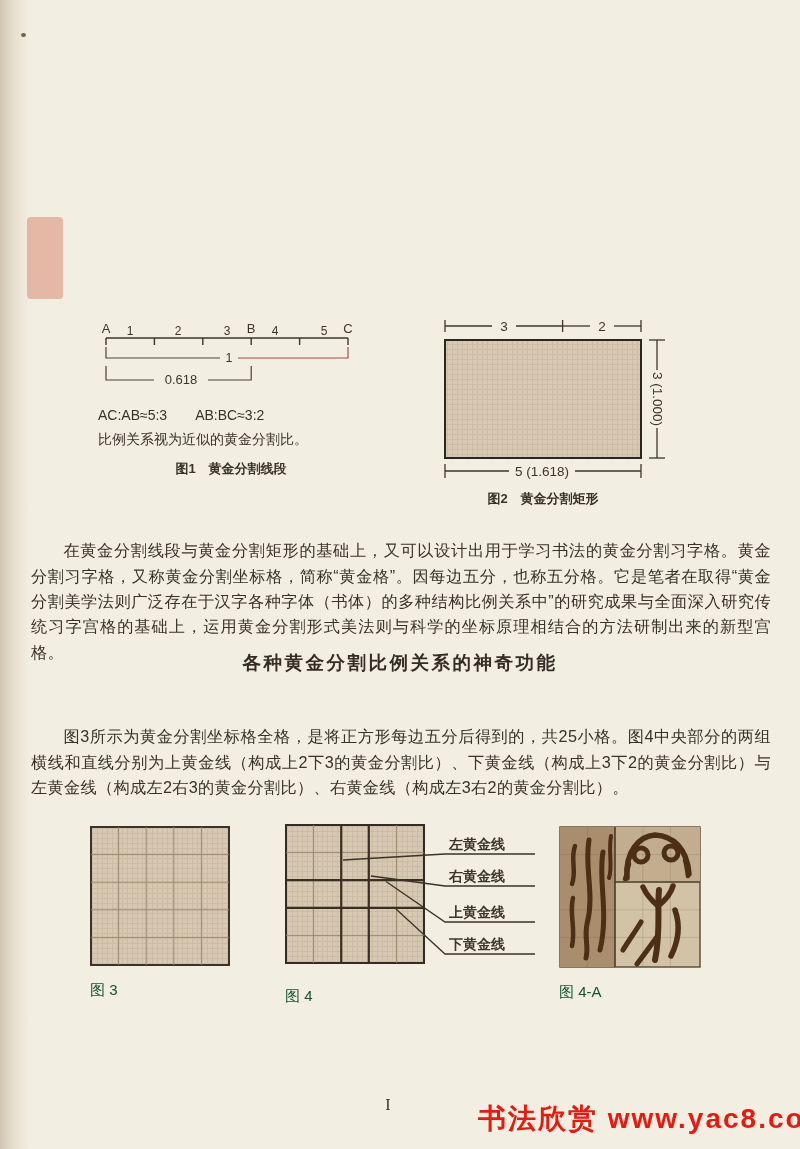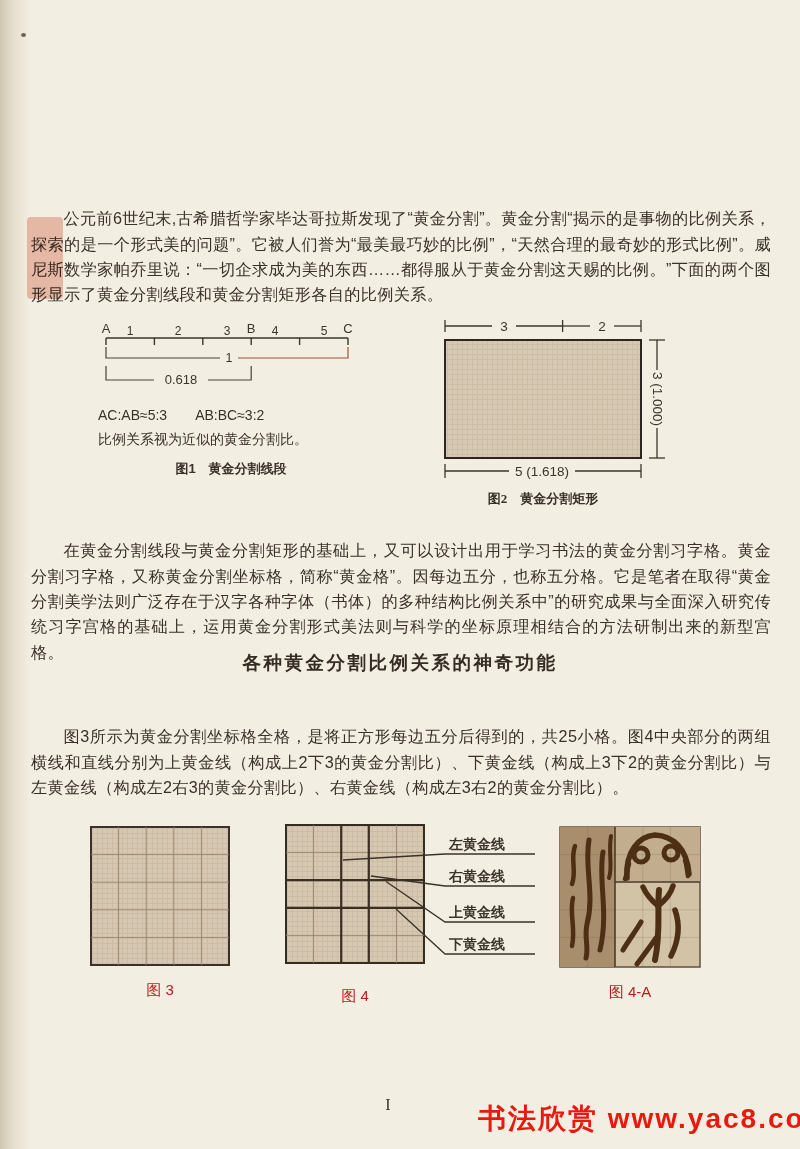--- a/index.html
+++ b/index.html
@@ -35,23 +35,23 @@
   }
   .heading {
     position:absolute; left:0; top:646px; width:100%;
     text-align:center; font-size:18.5px; font-weight:700;
     line-height:33px; letter-spacing:2.5px; color:#352d25;
   }
   .figblock { position:absolute; }
   .fig1 { left:98px; top:322px; width:266px; }
   .fig1 .notes { margin-top:5px; font-size:14px; line-height:24px; color:#39312a; }
   .capt-bold { margin-top:9px; text-align:center; font-size:13px; font-weight:700; color:#39312a; }
-  .capt { margin-top:11px; text-align:center; font-size:15px; font-weight:400; color:#b91c1c; }
+  .capt { margin-top:11px; font-size:15px; font-weight:400; color:#14532d; }
   .fig2 { left:425px; top:312px; width:320px; }
-  .fig2 .capt-bold { width:236px; margin-top:2px;font-family:Liberation Serif, serif; }
+  .fig2 .capt-bold { width:236px; margin-top:2px; }
   .fig3 { left:90px; top:826px; width:140px; }
   .fig4 { left:285px; top:824px; width:252px; }
   .fig4 .capt { width:140px; }
   .fig4a { left:543px; top:826px; width:142px;margin-left:16px; }
   .pagenum {
     position:absolute; left:378px; top:1096px; width:20px; text-align:center;
     font-family:"Liberation Serif", serif; font-size:16px; color:#3a332c;
   }
   .watermark {
     position:absolute; left:478px; top:1100px;
@@ -61,21 +61,20 @@
   svg text { font-family:"Liberation Sans", sans-serif; fill:#3c352c; }
 </style>
 </head>
 <body>
 
 <div class="page">
 
   <div class="speck"></div>
 
 
-  <p class="para p1">公元前6世纪末,古希腊哲学家毕达哥拉斯发现了“黄金分割”。黄金分割“揭示的是事物的比例关系，探索的是一个形式美的问题”。它被人们誉为“最美最巧妙的比例”，“天然合理的最奇妙的形式比例”。威尼斯数学家帕乔里说：“一切企求成为美的东西……都得服从于黄金分割这天赐的比例。”下面的两个图形显示了黄金分割线段和黄金分割矩形各自的比例关系。</p>
   <div class="red-smear"></div>
 
   <div class="figblock fig1">
     <svg width="266" height="72" viewBox="0 0 266 72">
       <line x1="8" y1="16" x2="250" y2="16" stroke="#3c352c" stroke-width="1.6"></line>
       <g stroke="#3c352c" stroke-width="1.4">
         <line x1="8" y1="16" x2="8" y2="23"></line>
           <line x1="56.4" y1="16" x2="56.4" y2="23"></line>
         <line x1="104.8" y1="16" x2="104.8" y2="23"></line>
           <line x1="153.2" y1="16" x2="153.2" y2="23"></line>

